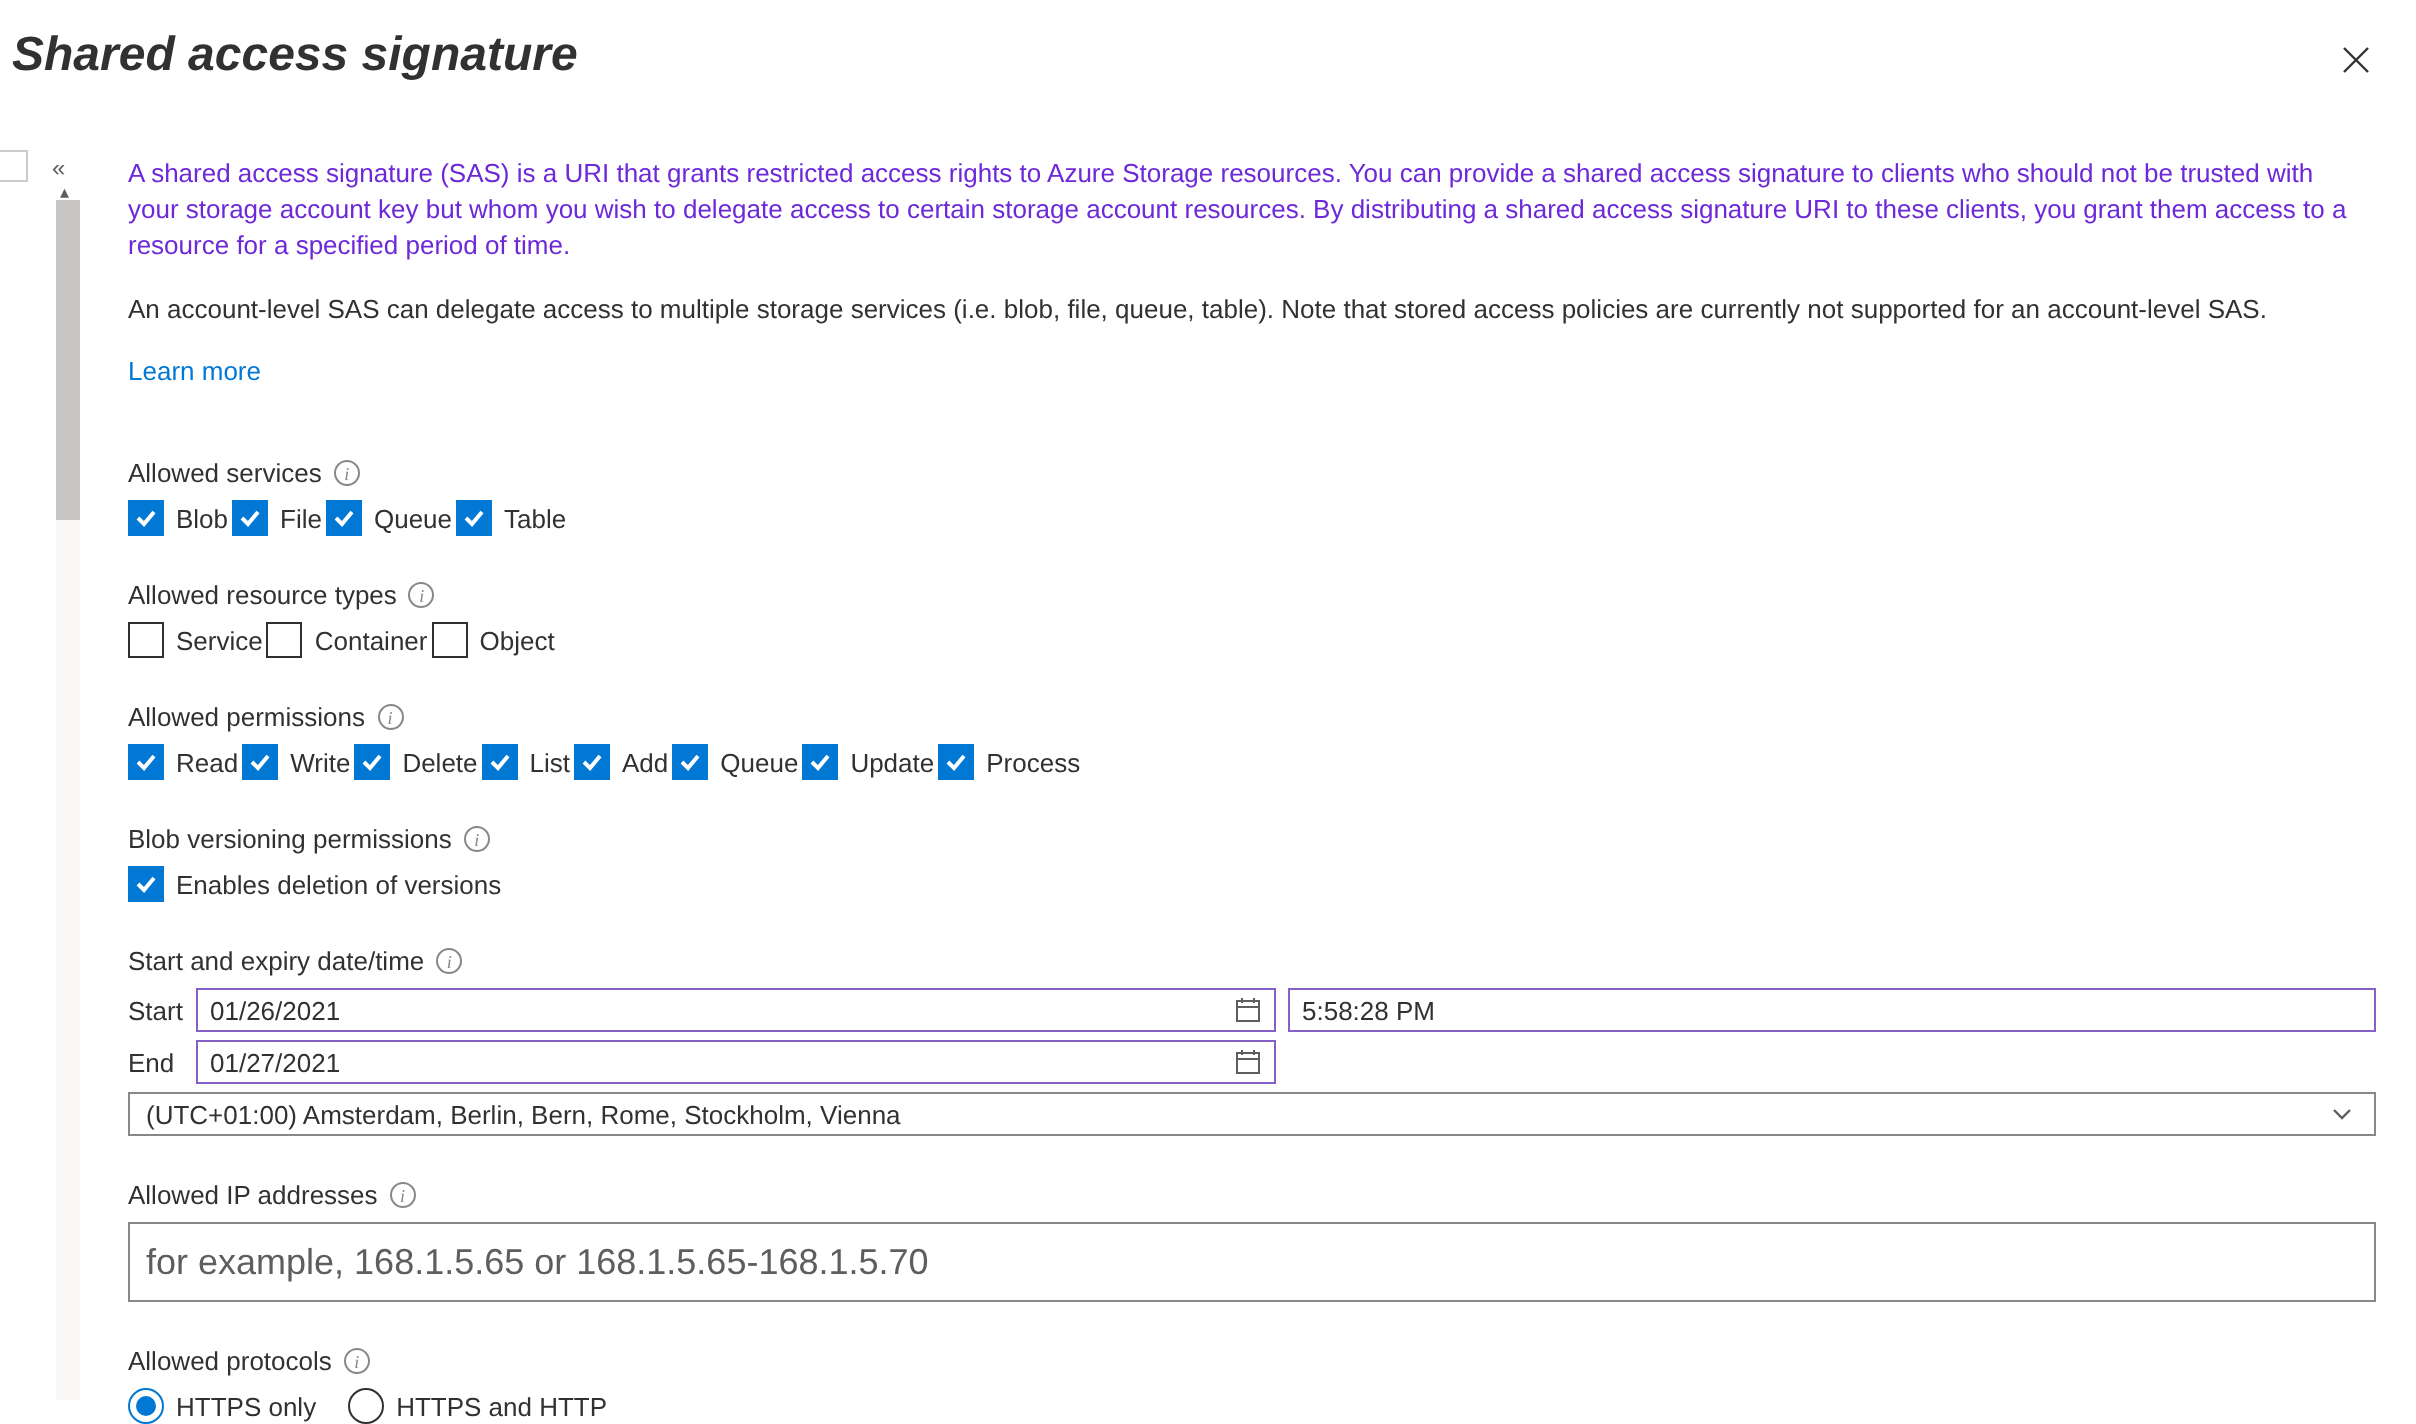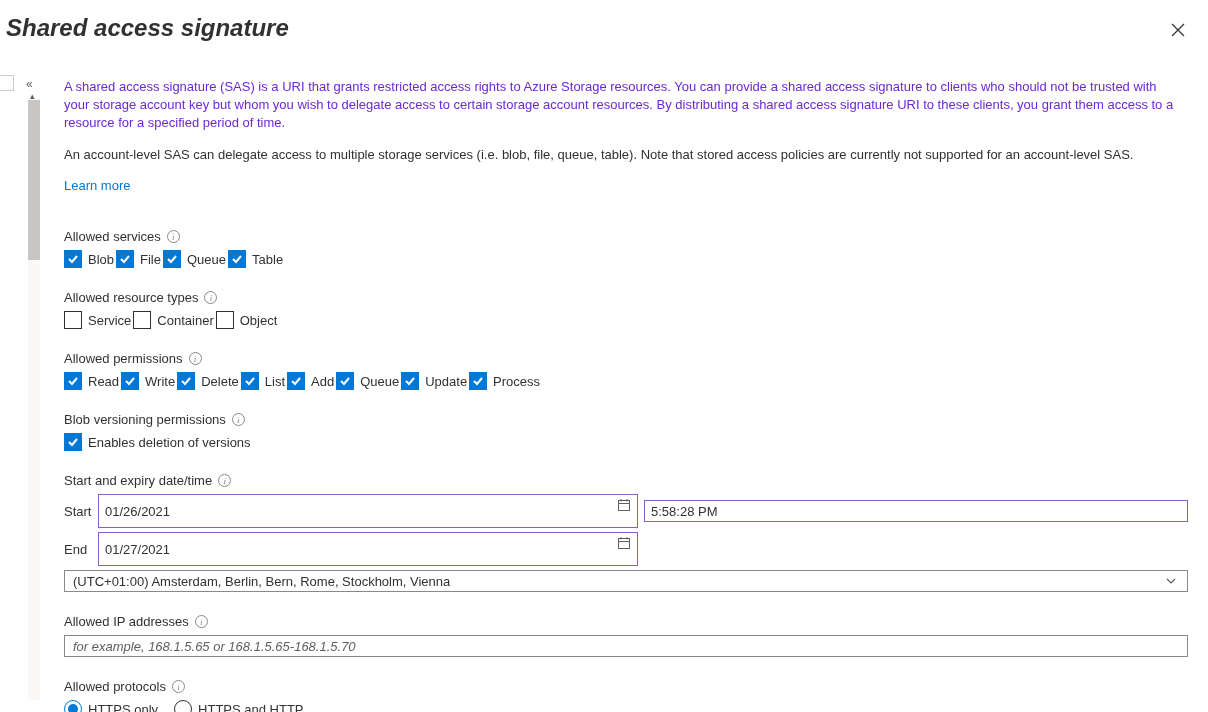--- a/index.html
+++ b/index.html
@@ -173,21 +173,21 @@
     display: flex;
     align-items: center;
     margin-bottom: 4px;
   }
   .dt-label {
     width: 34px;
     font-size: 13px;
   }
   .dt-date {
     flex: 0 0 540px;
-    height: 34px;
+    height: 22px;
     border: 1px solid #8661c5;
     display: flex;
     align-items: center;
     padding: 0 6px;
     margin-right: 6px;
     position: relative;
     font-size: 13px;
   }
   .dt-date .cal-icon {
     position: absolute;
@@ -216,30 +216,29 @@
     cursor: pointer;
   }
   .tz-select .chevron {
     position: absolute;
     right: 10px;
     top: 4px;
     color: #605e5c;
   }
 
   .ip-input {
-    height: 22px;
+    height: 40px;
     border: 1px solid #8a8886;
     padding: 0 8px;
-    font-size: 13px;
+    font-size: 18px;
     color: #605e5c;
     display: flex;
     align-items: center;
     margin-bottom: 22px;
     cursor: text;
-    font-style: italic;
   }
 
   .radio-row {
     display: flex;
     gap: 16px;
     margin-bottom: 7px;
   }
   .radio {
     display: flex;
     align-items: center;

